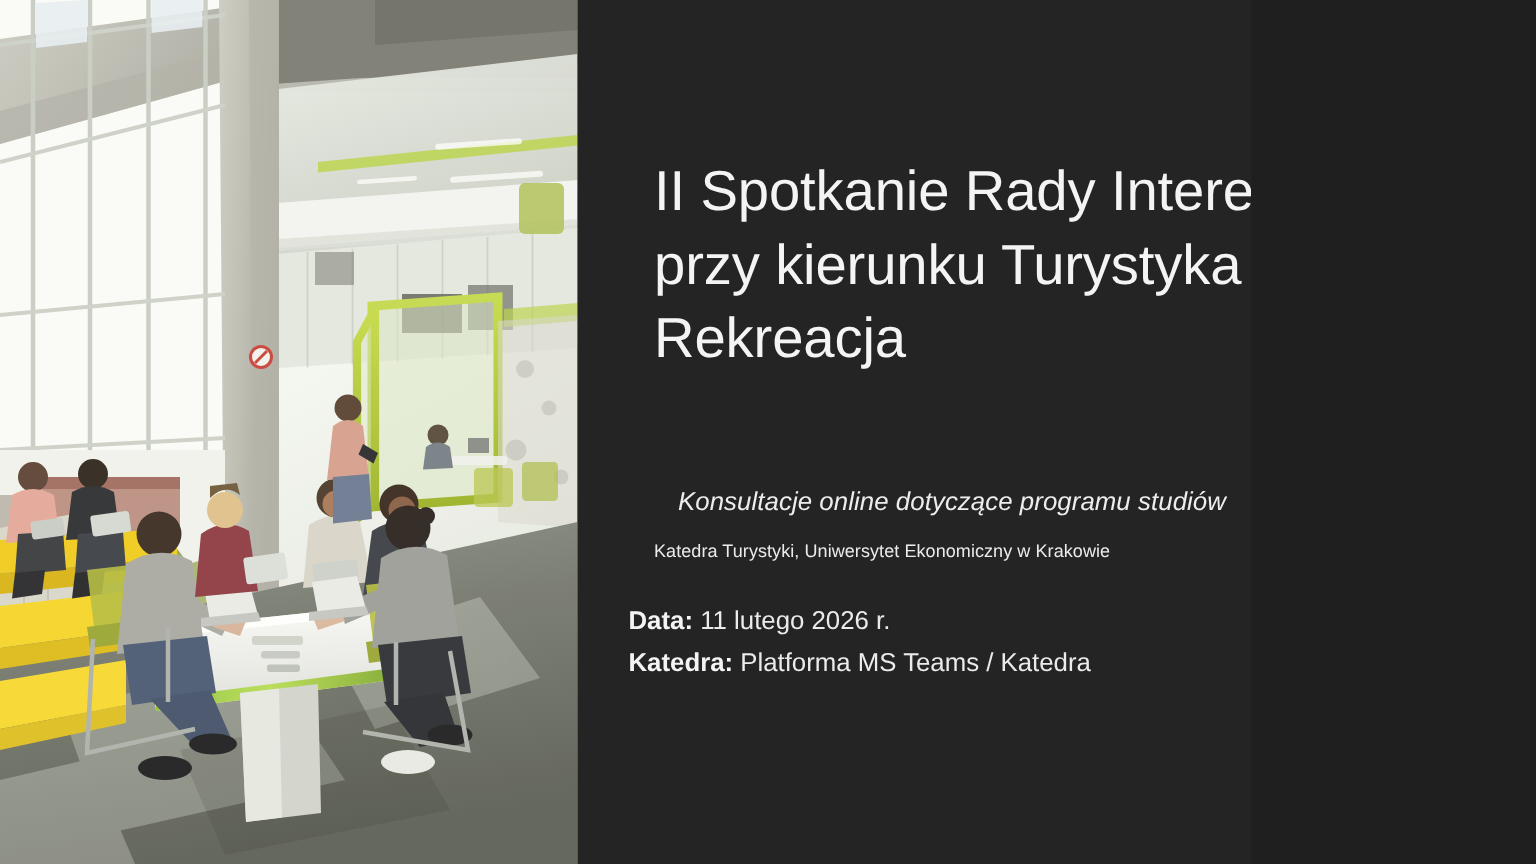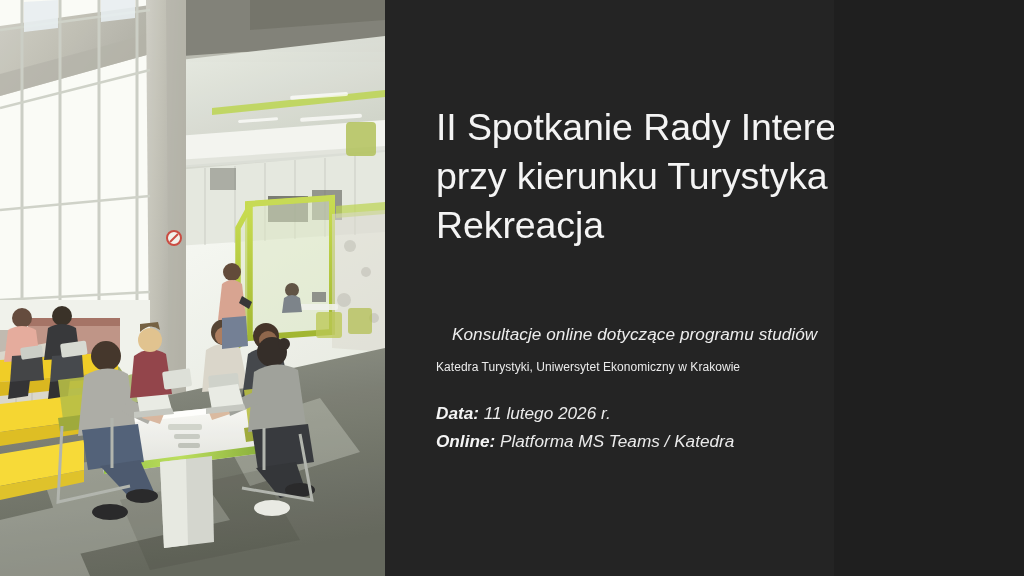--- a/index.html
+++ b/index.html
@@ -70,28 +70,27 @@
     width: 570px;
     margin: 0;
     font-size: 12px;
     font-weight: 400;
     color: #ebebeb;
     letter-spacing: 0.05px;
   }
 
   .details {
     position: absolute;
-    left: 51px;
+    left: 34px;
     top: 400px;
     width: 570px;
     margin: 0;
     font-size: 17.2px;
     line-height: 1.62;
     color: #ebebeb;
-    font-style: italic;
   }
   .details .row { white-space: nowrap; }
   .details b { font-weight: 700; color: #f4f4f4; }
 </style>
 </head>
 <body>
 
 <div id="slide">
 
   <div id="photo">
@@ -385,19 +384,19 @@
     <p class="subtitle">Konsultacje online dotyczące programu studiów</p>
 
     <p class="affiliation">Katedra Turystyki, Uniwersytet Ekonomiczny w Krakowie</p>
 
     <div class="details">
       <div class="row">
         <b>Data:</b>
         <span>11 lutego 2026 r.</span>
       </div>
       <div class="row">
-        <b>Online:</b>
+        <b>Katedra:</b>
         <span>Platforma MS Teams / Katedra</span>
       </div>
     </div>
 
   </div>
 </div>
 
 </body></html>

